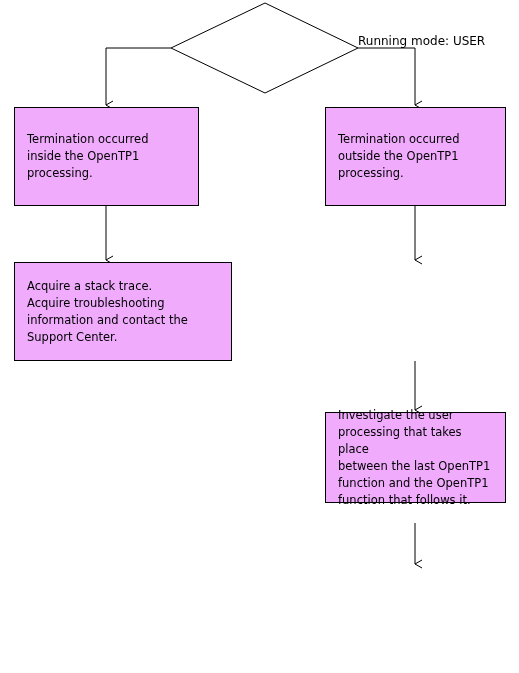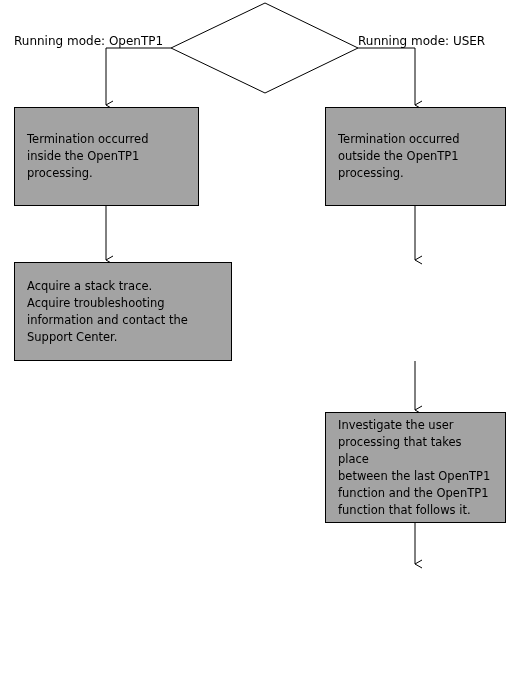--- a/index.html
+++ b/index.html
@@ -21,21 +21,21 @@
     position: absolute;
     left: 0;
     top: 0;
     width: 519px;
     height: 673px;
   }
   .node-box {
     position: absolute;
     box-sizing: border-box;
     border: 1px solid #000000;
-    background: #a3a3a3;
+    background: #f0abfc;
     color: #000000;
     font-size: 11.5px;
     line-height: 17px;
     display: flex;
     align-items: center;
   }
   .node-box .node-text {
     display: block;
     padding: 0 12px;
     white-space: pre-line;
@@ -89,21 +89,20 @@
     <path d="M106,206 L106,260" fill="none" stroke="#000000" stroke-width="1" marker-end="url(#arrowopen)"></path>
 
     <path d="M415,206 L415,260" fill="none" stroke="#000000" stroke-width="1" marker-end="url(#arrowopen)"></path>
 
     <path d="M415,361 L415,410" fill="none" stroke="#000000" stroke-width="1" marker-end="url(#arrowopen)"></path>
 
     <path d="M415,523 L415,564" fill="none" stroke="#000000" stroke-width="1" marker-end="url(#arrowopen)"></path>
   </svg>
 
 
-  <div class="edge-label" style="left:14px; top:34px;">Running mode: OpenTP1</div>
 
   <div class="edge-label" style="left:358px; top:34px;">Running mode: USER</div>
 
   <div class="node-box" style="left:14px; top:107px; width:185px; height:99px;">
     <span class="node-text">Termination occurred
 inside the OpenTP1
 processing.</span>
   </div>
 
   <div class="node-box" style="left:14px; top:262px; width:218px; height:99px;">
@@ -113,21 +112,21 @@
 Support Center.</span>
   </div>
 
   <div class="node-box" style="left:325px; top:107px; width:181px; height:99px;">
     <span class="node-text">Termination occurred
 outside the OpenTP1
 processing.</span>
   </div>
 
 
-  <div class="node-box" style="left:325px; top:412px; width:181px; height:111px;">
+  <div class="node-box" style="left:325px; top:412px; width:181px; height:91px;">
     <span class="node-text">Investigate the user
 processing that takes place
 between the last OpenTP1
 function and the OpenTP1
 function that follows it.</span>
   </div>
 
 
 </div>
 

